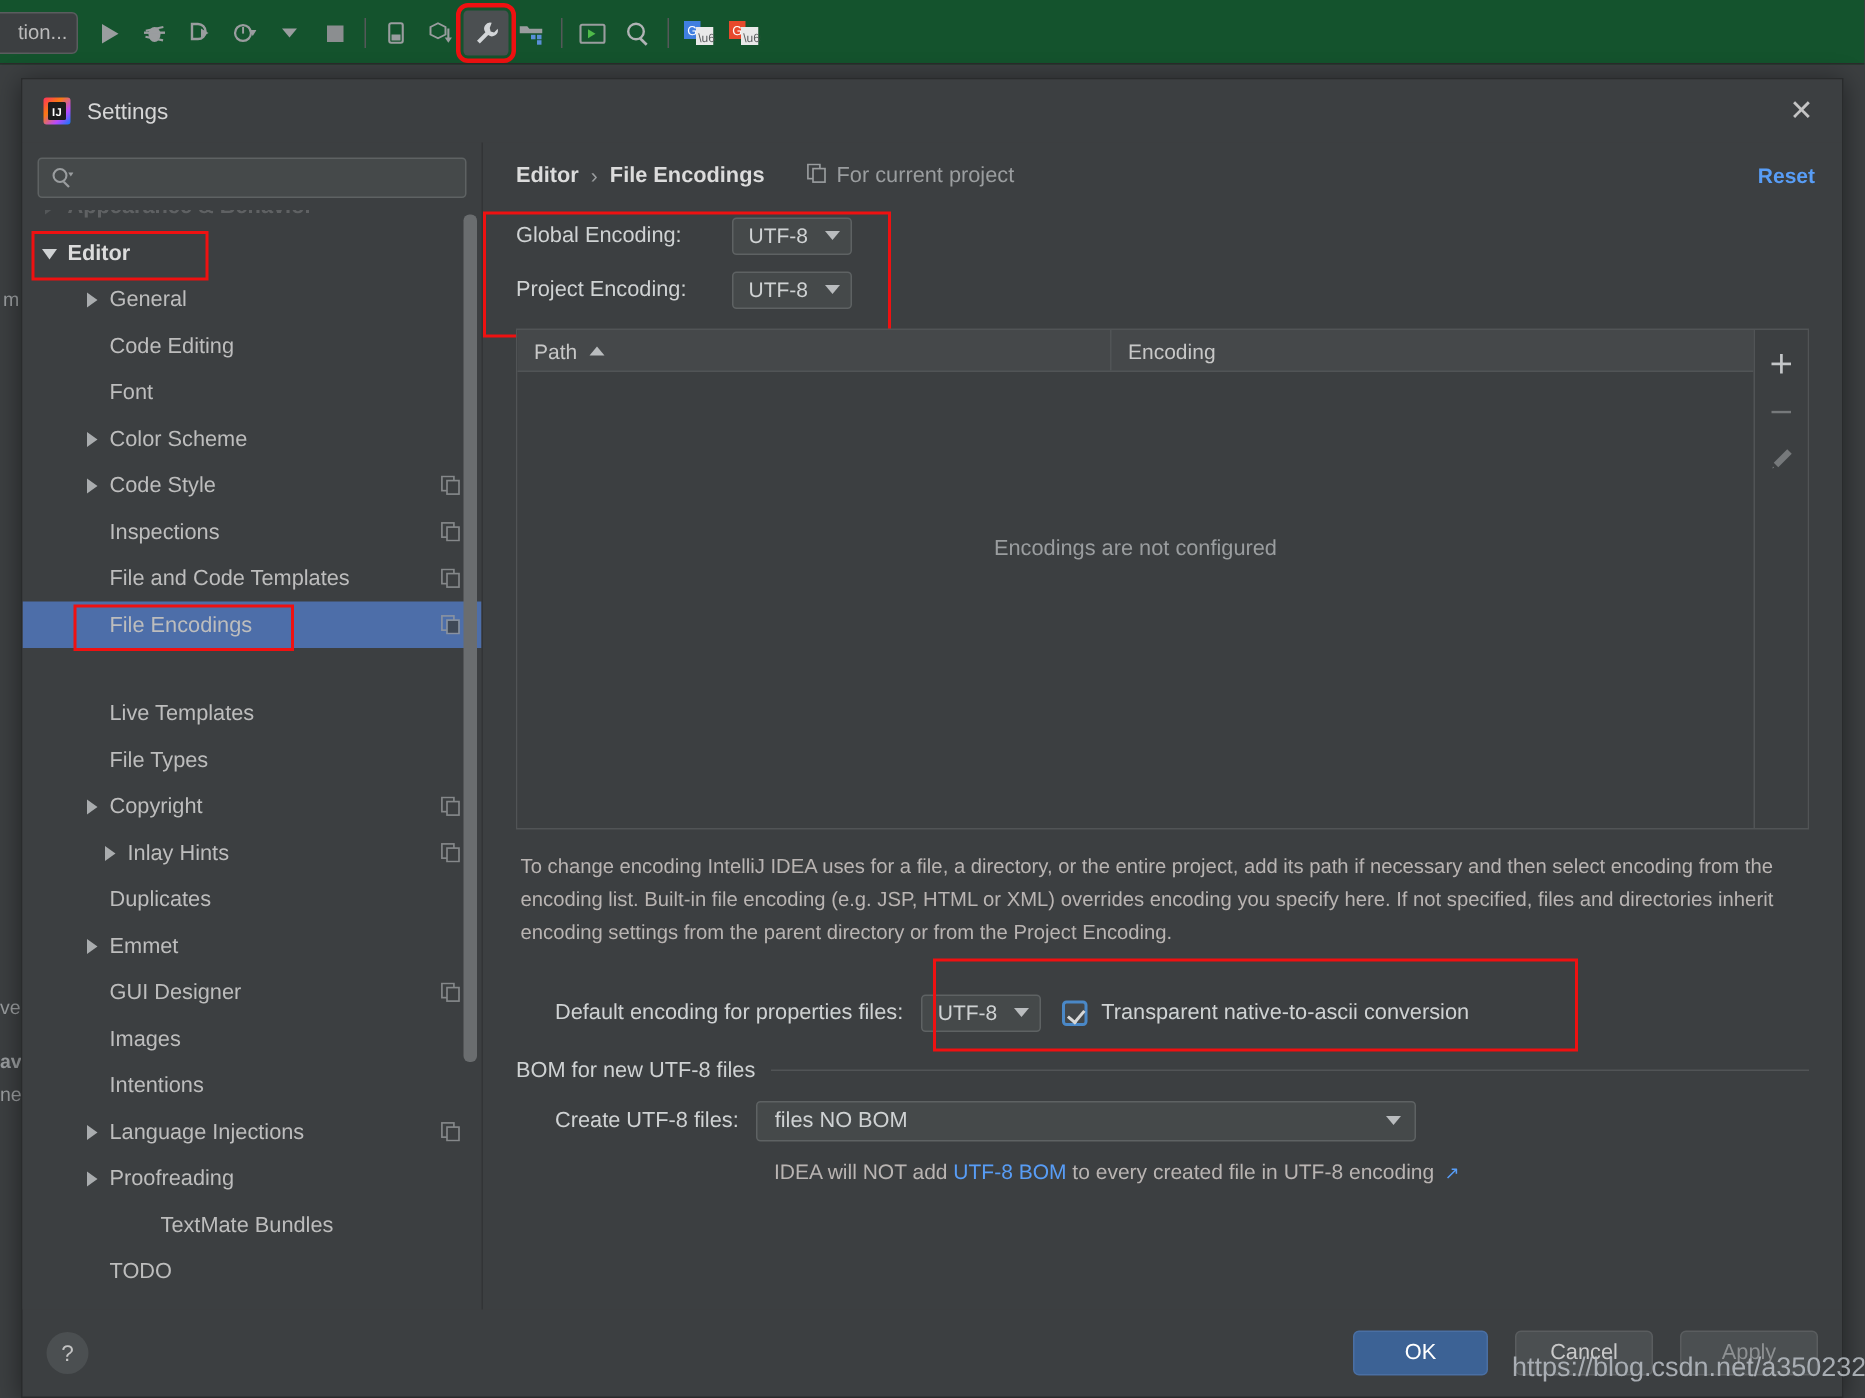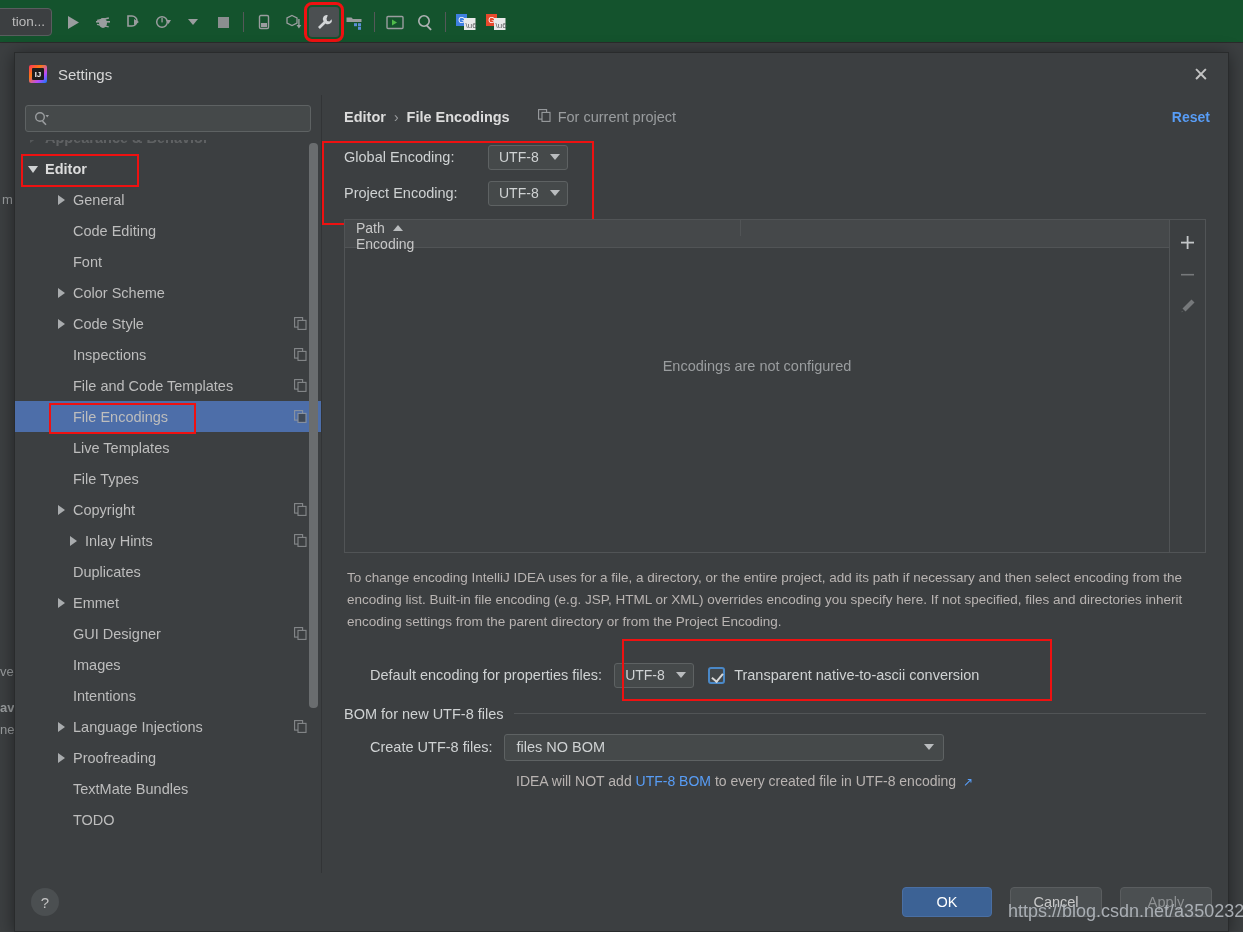--- a/index.html
+++ b/index.html
@@ -153,21 +153,21 @@
   .combo .caret { margin-left: 8px; border-top: 6px solid #b9bcbe; border-left: 5px solid transparent; border-right: 5px solid transparent; }
 
   .hl-enc-box {
     position: absolute; left: 0px; top: 2px; width: 272px; height: 84px;
     border: 2.5px solid #ef1111; pointer-events: none;
   }
 
   
   .table-wrap { margin: 8px 22px 0 22px; position: relative; display: flex; border: 1px solid #515456; }
   .tbl { flex: 1 1 auto; background: #3c3f41; }
-  .tbl-head { height: 28px; display: flex; background: #45484a; border-bottom: 1px solid #515456; flex-direction: column; }
+  .tbl-head { height: 28px; display: flex; background: #45484a; border-bottom: 1px solid #515456; }
   .th {
     display: flex; align-items: center; color: #c7c7c7; font-size: 14px; padding-left: 11px;
     cursor: pointer; position: relative;
   }
   .th.path { width: 396px; flex: none; border-right: 1px solid #515456; }
   .th .sort-asc { margin-left: 8px; border-bottom: 6px solid #b9bcbe; border-left: 5px solid transparent; border-right: 5px solid transparent; }
   .tbl-body { height: 304px; position: relative; }
   .tbl-empty {
     position: absolute; left: 0; right: 0; top: 110px; text-align: center;
     color: #9a9d9f; font-size: 14.5px;
@@ -436,21 +436,21 @@
                   </svg></span>
               </div>
               <div class="tree-row selected hl-fe" style="padding-left: 40px;">
                 <span class="twisty"></span>
                 <span class="label">File Encodings</span>
                 <span class="copy-ico"><svg width="13" height="13" viewBox="0 0 13 13">
                     <rect x="0.6" y="0.6" width="8" height="9.5" fill="none" stroke="#9a9d9f" stroke-width="1.1"></rect>
                     <rect x="4" y="3.4" width="8" height="9" fill="#3c3f41" stroke="#9a9d9f" stroke-width="1.1"></rect>
                   </svg></span>
               </div>
-              <div class="tree-row" style="padding-left: 40px;">
+              <div class="tree-row" style="padding-left: 40px; margin-top: 28px;">
                 <span class="twisty"></span>
                 <span class="label">Live Templates</span>
               </div>
               <div class="tree-row" style="padding-left: 40px;">
                 <span class="twisty"></span>
                 <span class="label">File Types</span>
               </div>
               <div class="tree-row" style="padding-left: 40px;">
                 <span class="twisty right"></span>
                 <span class="label">Copyright</span>
@@ -496,21 +496,21 @@
                 <span class="label">Language Injections</span>
                 <span class="copy-ico"><svg width="13" height="13" viewBox="0 0 13 13">
                     <rect x="0.6" y="0.6" width="8" height="9.5" fill="none" stroke="#9a9d9f" stroke-width="1.1"></rect>
                     <rect x="4" y="3.4" width="8" height="9" fill="#3c3f41" stroke="#9a9d9f" stroke-width="1.1"></rect>
                   </svg></span>
               </div>
               <div class="tree-row" style="padding-left: 40px;">
                 <span class="twisty right"></span>
                 <span class="label">Proofreading</span>
               </div>
-              <div class="tree-row" style="padding-left: 40px;">
+              <div class="tree-row" style="padding-left: 40px; gap: 34px;">
                 <span class="twisty"></span>
                 <span class="label">TextMate Bundles</span>
               </div>
               <div class="tree-row" style="padding-left: 40px;">
                 <span class="twisty"></span>
                 <span class="label">TODO</span>
               </div>
             </div>
         </div>
         <div class="sb-scrollbar"></div>

